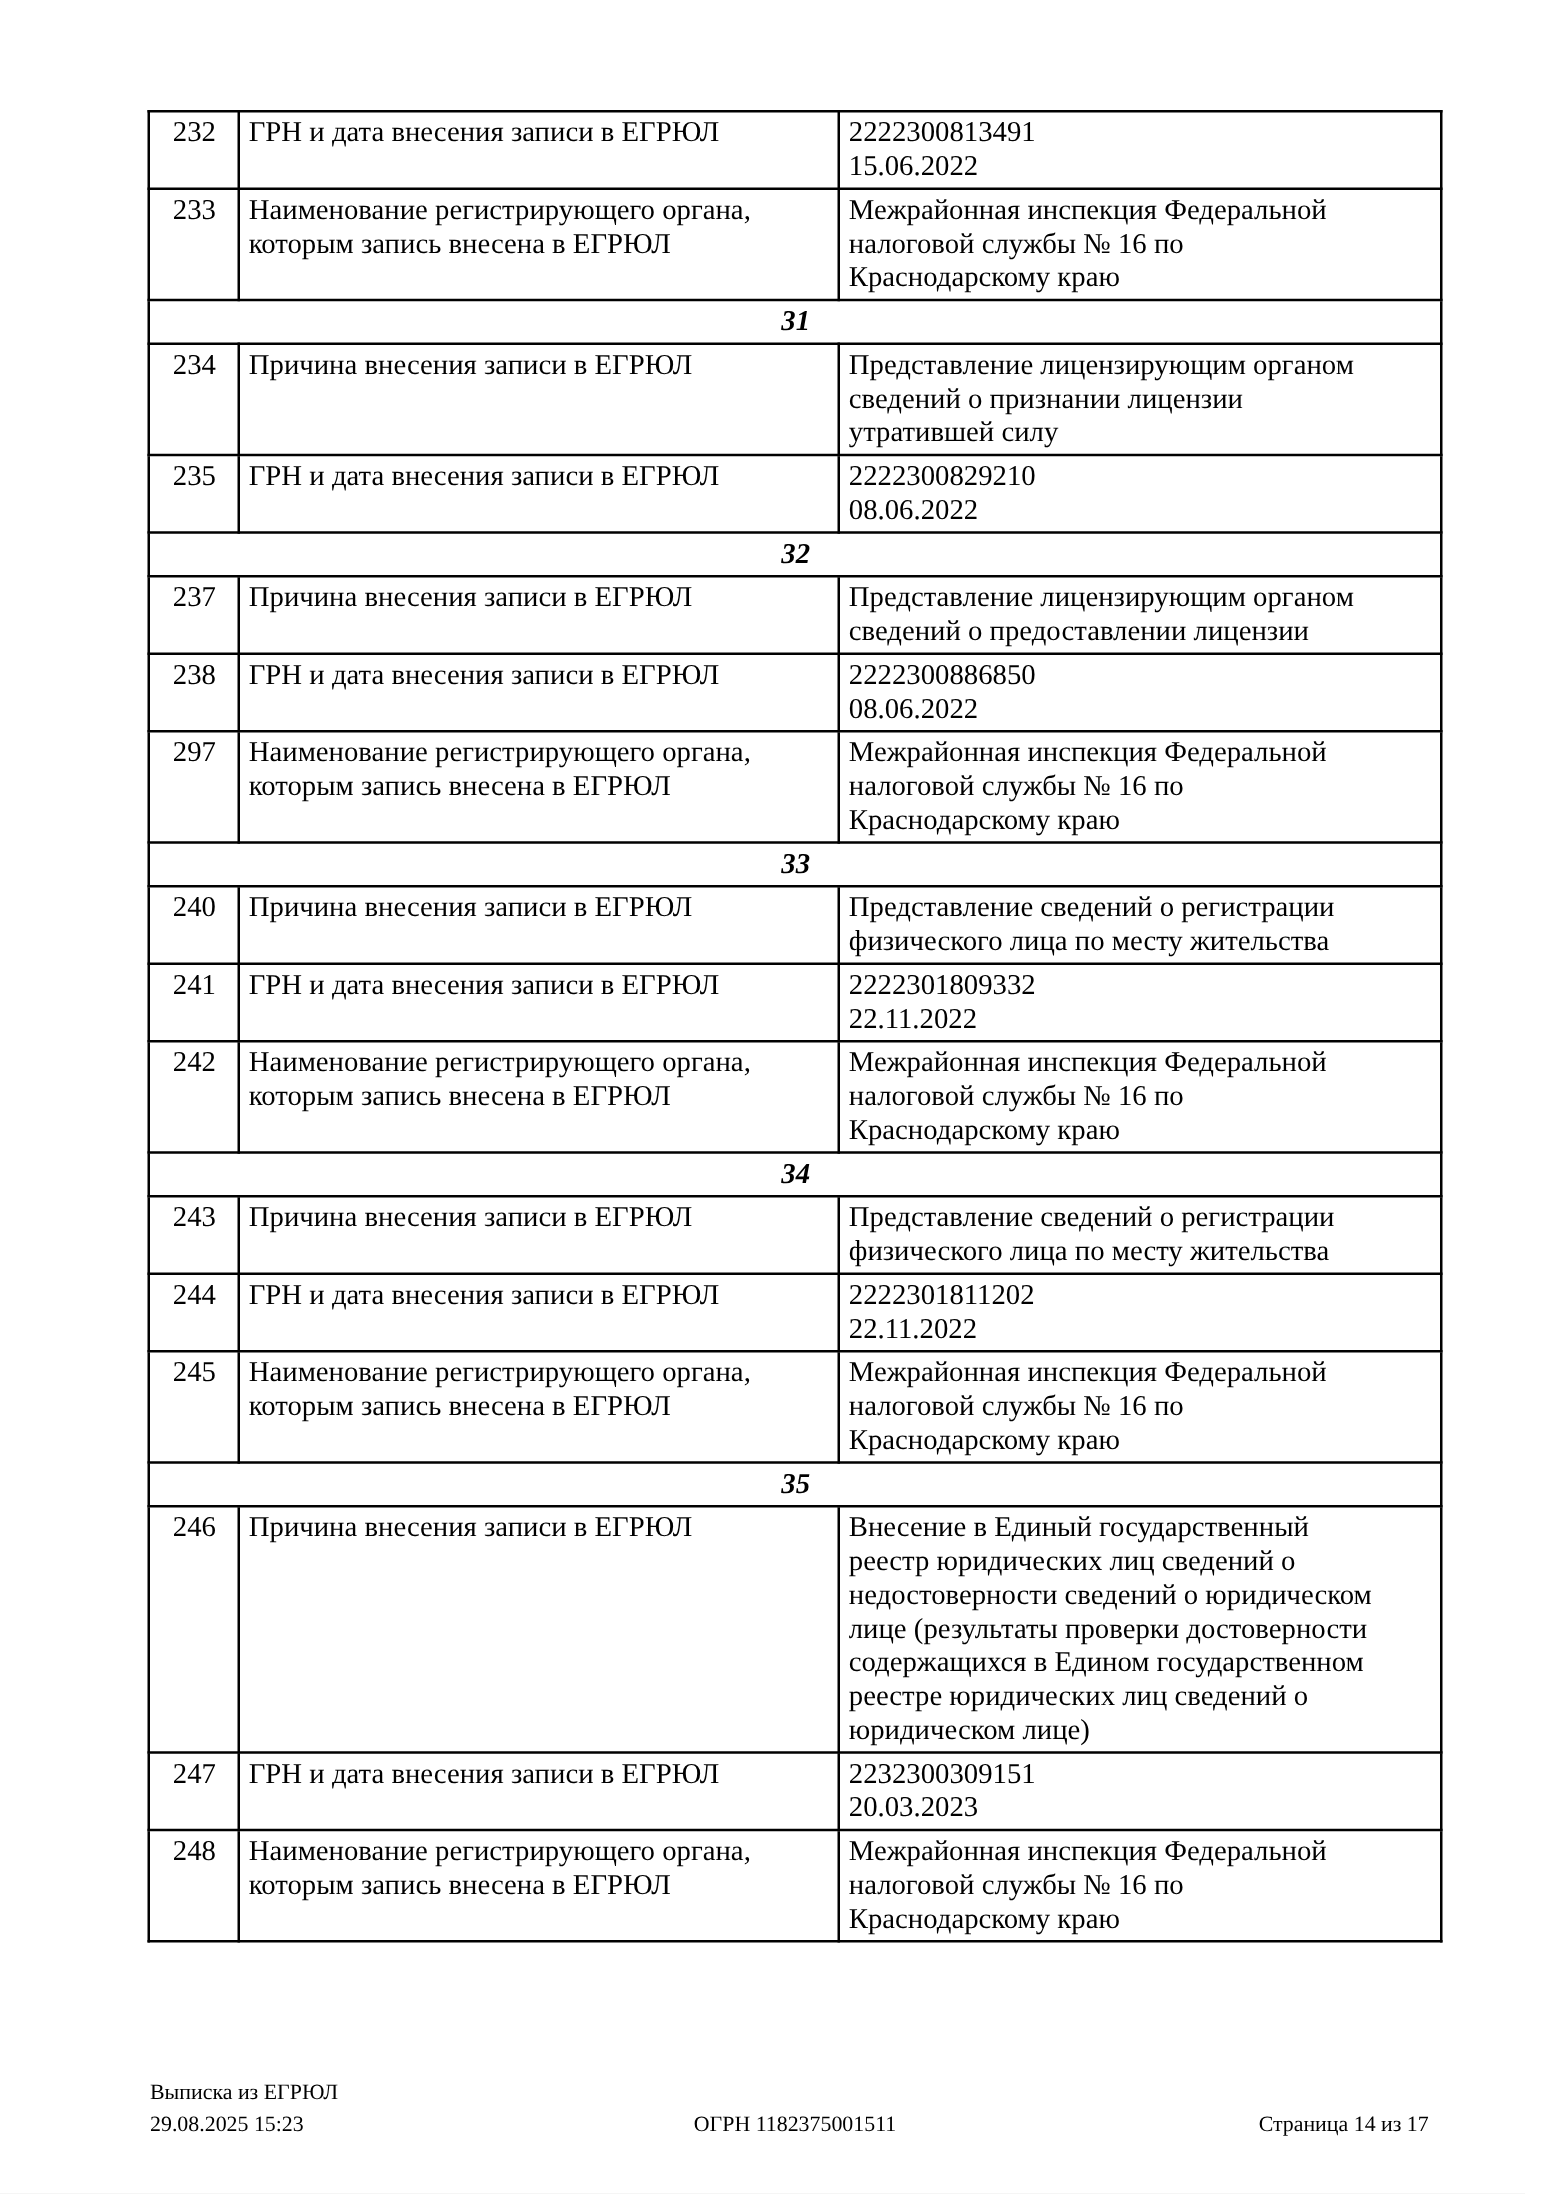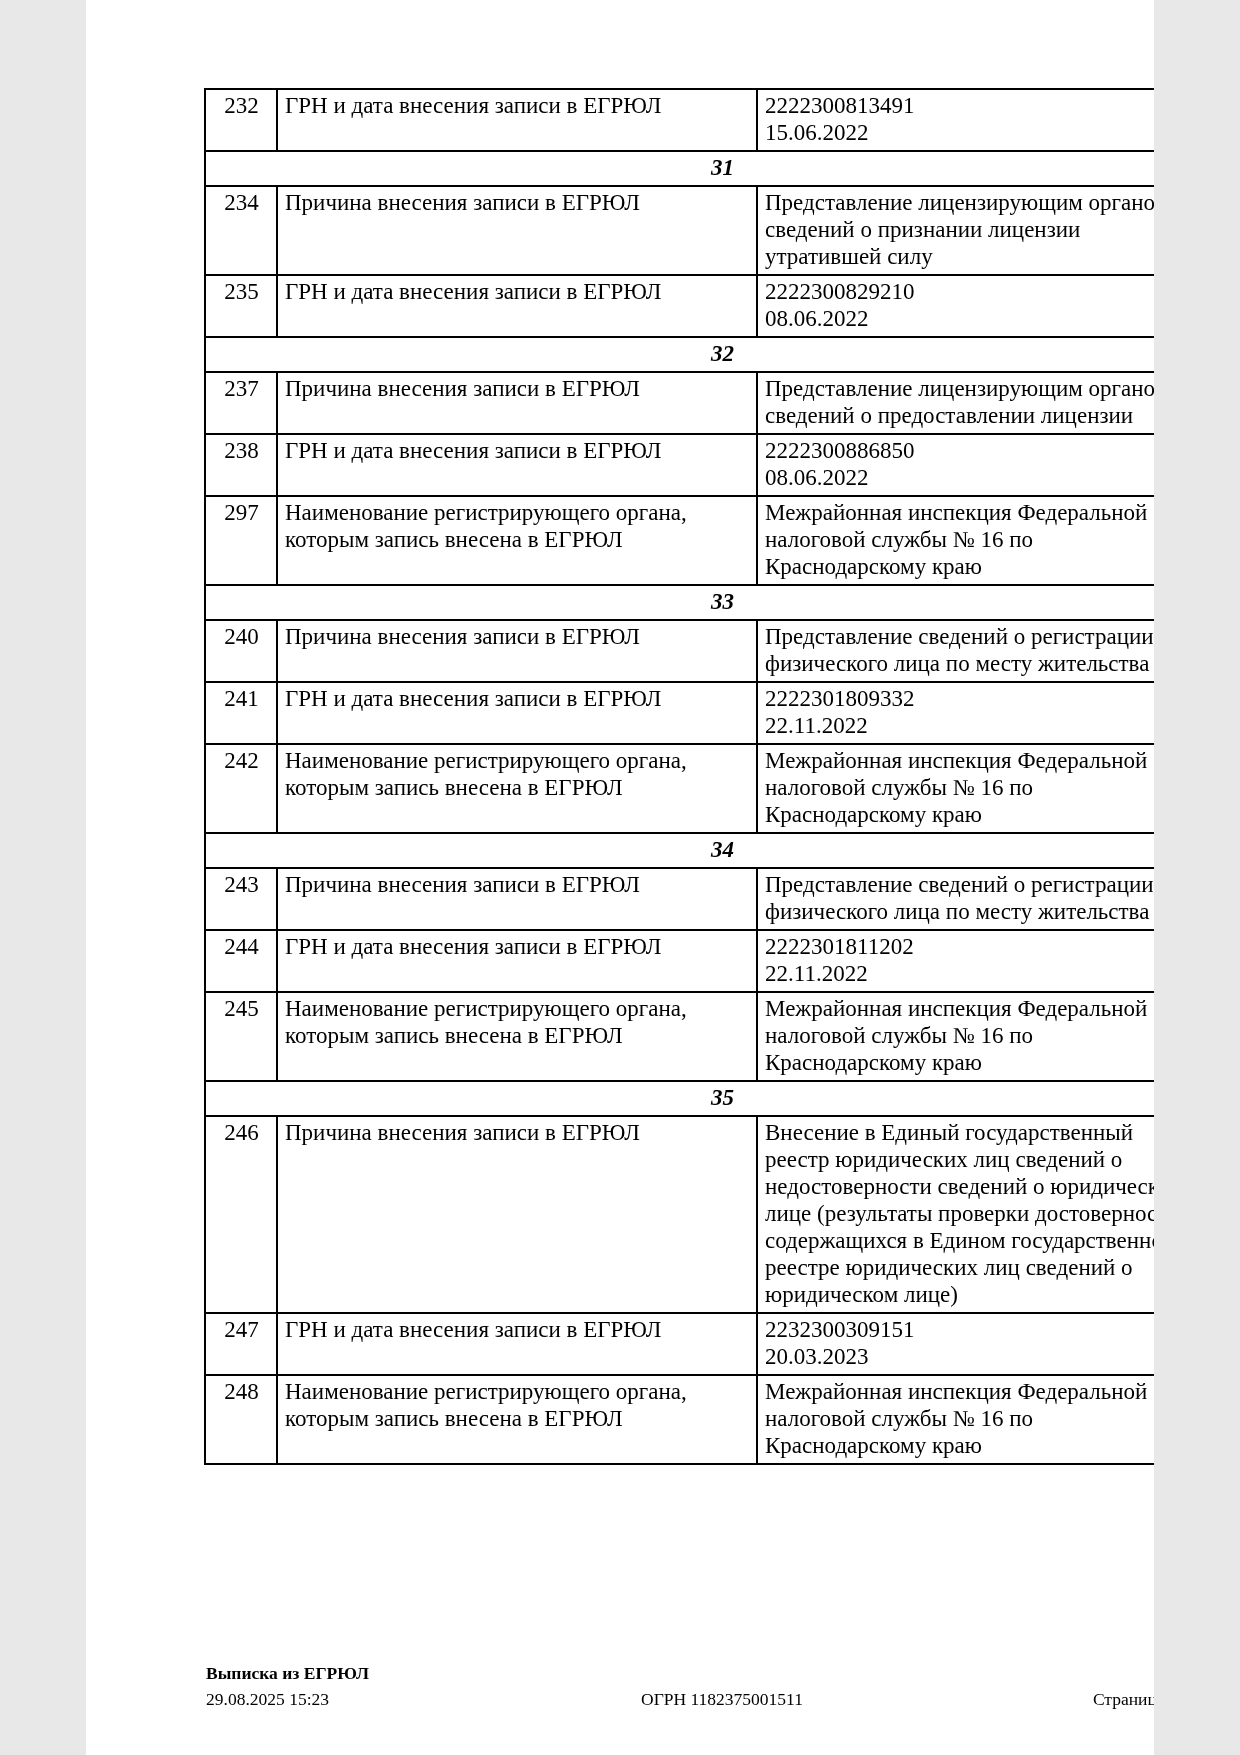--- a/index.html
+++ b/index.html
@@ -1,18 +1,18 @@
 <!DOCTYPE html>
 <html><head>
 <meta charset="utf-8">
 <style>
   html, body { margin: 0; padding: 0; background: #e8e8e8; }
   .page {
     position: relative;
-    width: 1068px;
+    width: 1240px;
     height: 1755px;
     margin: 0 auto;
     background: #ffffff;
     color: #000000;
     font-family: "Liberation Serif", "DejaVu Serif", serif;
     overflow: hidden;
   }
   table.registry-table {
     position: absolute;
     left: 118px;
@@ -52,21 +52,21 @@
     width: 1034px;
     height: 56px;
     font-size: 17.5px;
     line-height: 26px;
   }
   .footer-left {
     position: absolute;
     left: 1px;
     bottom: 0;
   }
-  .footer-left .doc-title { font-weight: bold; text-align: center; }
+  .footer-left .doc-title { font-weight: normal; text-align: center; }
   .footer-center {
     position: absolute;
     left: 50%;
     transform: translateX(-50%);
     bottom: 0;
     white-space: nowrap;
   }
   .footer-right {
     position: absolute;
     right: 10px;
@@ -84,20 +84,28 @@
       <col style="width:72px">
       <col style="width:480px">
       <col style="width:482px">
     </colgroup>
     <tbody id="table-body">
         <tr class="data-row">
           <td class="num-cell">232</td>
           <td class="label-cell">ГРН и дата внесения записи в ЕГРЮЛ</td>
           <td class="value-cell">2222300813491
 15.06.2022</td>
+        </tr>
+        <tr class="data-row">
+          <td class="num-cell">233</td>
+          <td class="label-cell">Наименование регистрирующего органа,
+которым запись внесена в ЕГРЮЛ</td>
+          <td class="value-cell">Межрайонная инспекция Федеральной
+налоговой службы № 16 по
+Краснодарскому краю</td>
         </tr>
         <tr class="section-row">
           <td colspan="3" class="section-cell">31</td>
         </tr>
         <tr class="data-row">
           <td class="num-cell">234</td>
           <td class="label-cell">Причина внесения записи в ЕГРЮЛ</td>
           <td class="value-cell">Представление лицензирующим органом
 сведений о признании лицензии
 утратившей силу</td>

